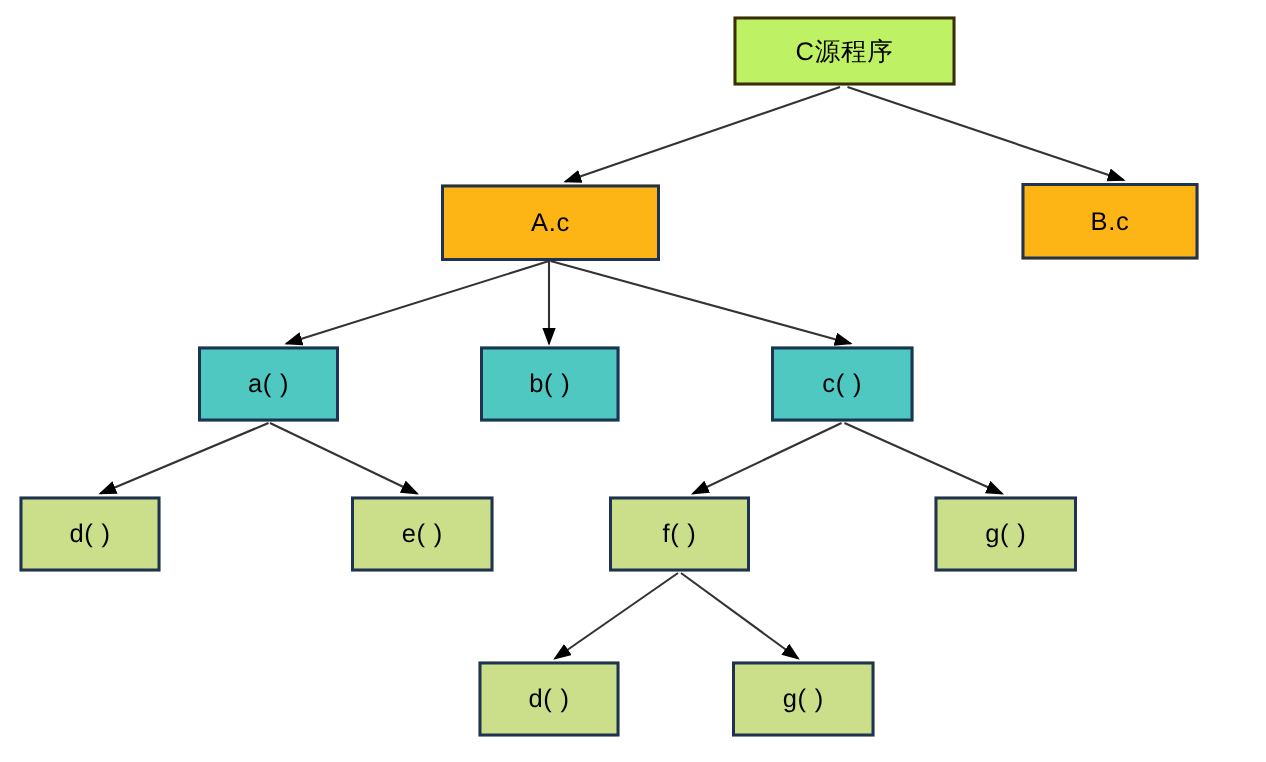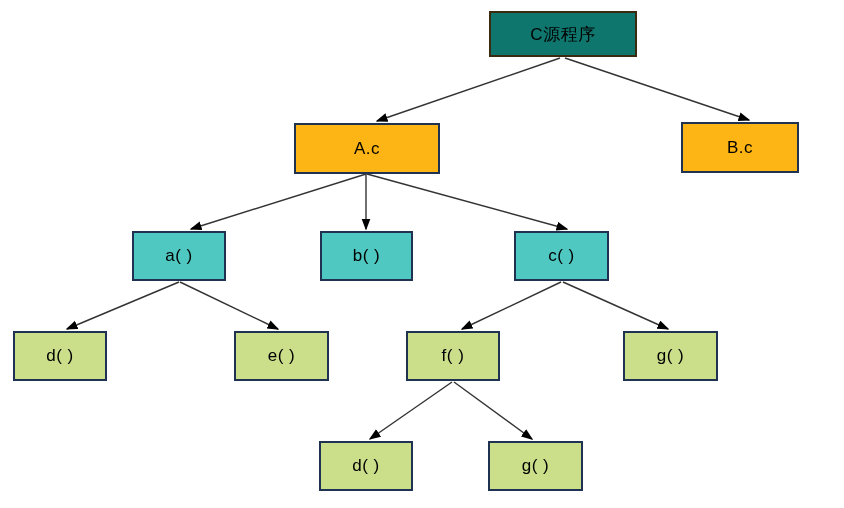--- a/index.html
+++ b/index.html
@@ -14,21 +14,21 @@
   .edges line{stroke:#333333;stroke-width:1.4;}
   .node{
     position:absolute;
     display:flex;align-items:center;justify-content:center;
     box-sizing:border-box;
     border:2px solid #1f3251;
     font-size:17px;color:#000000;
     letter-spacing:0.5px;
     user-select:none;
   }
-  .node.orange{background:#0f766e;border-color:#3a2a10;}
+  .node.orange{background:#bef264;border-color:#3a2a10;}
   .node.amber{background:#FCB514;}
   .node.teal{background:#4FC8C2;}
   .node.green{background:#CBDE8A;}
 </style>
 </head>
 <body>
 
 <div class="stage">
 
   <svg class="edges" viewBox="0 0 844 508" xmlns="http://www.w3.org/2000/svg">

